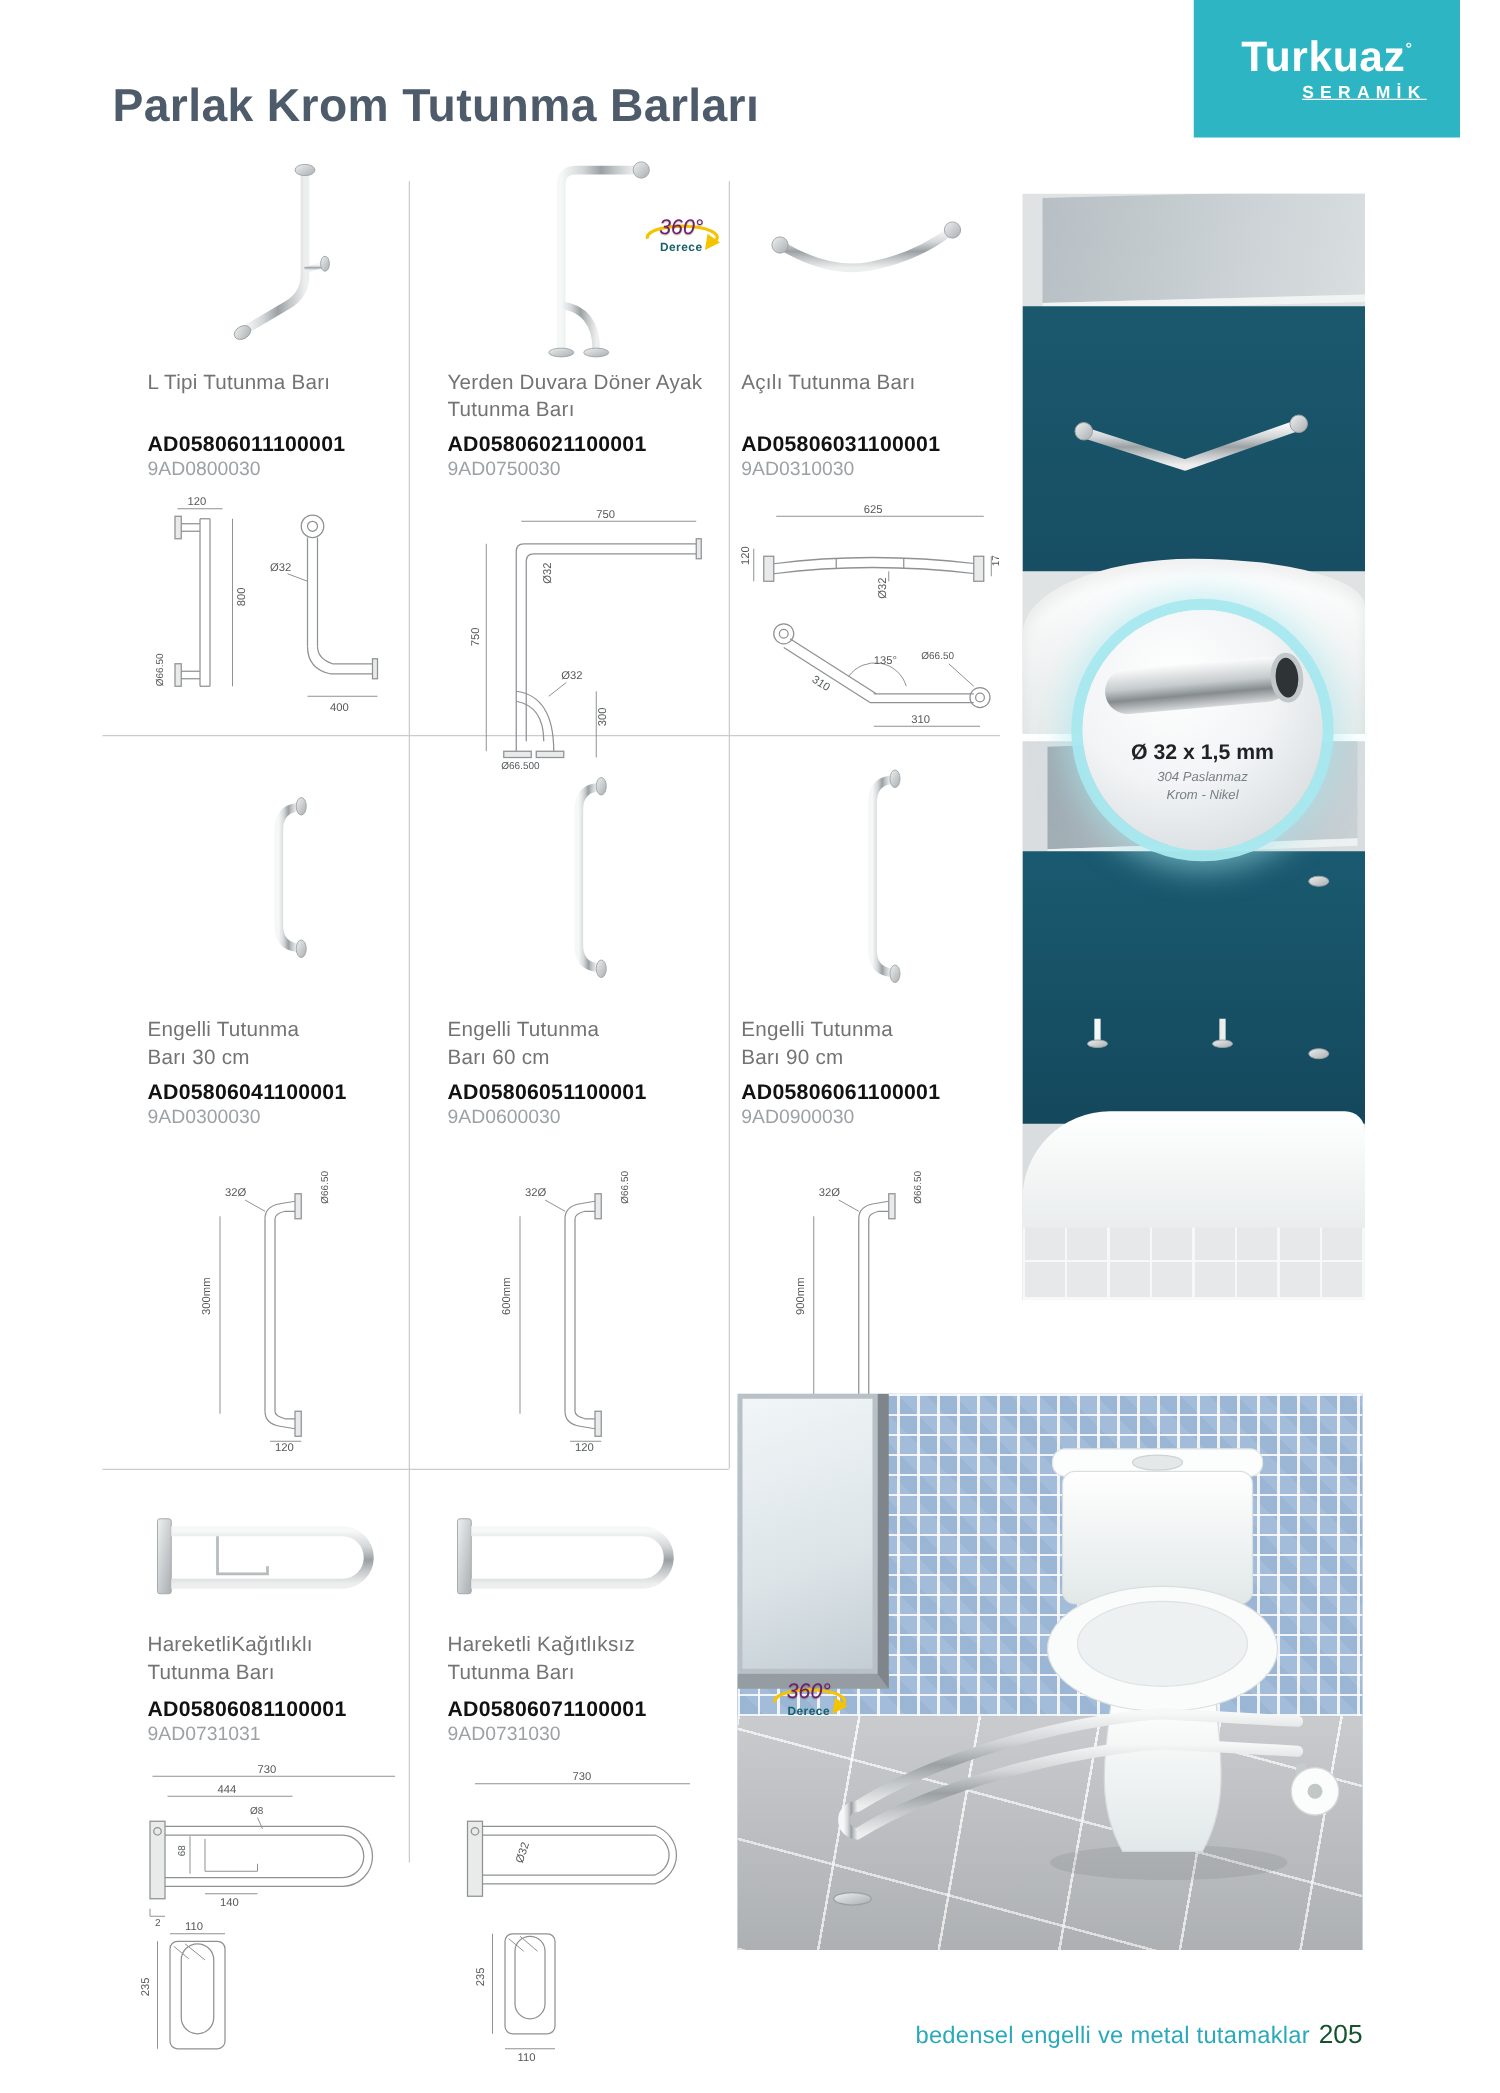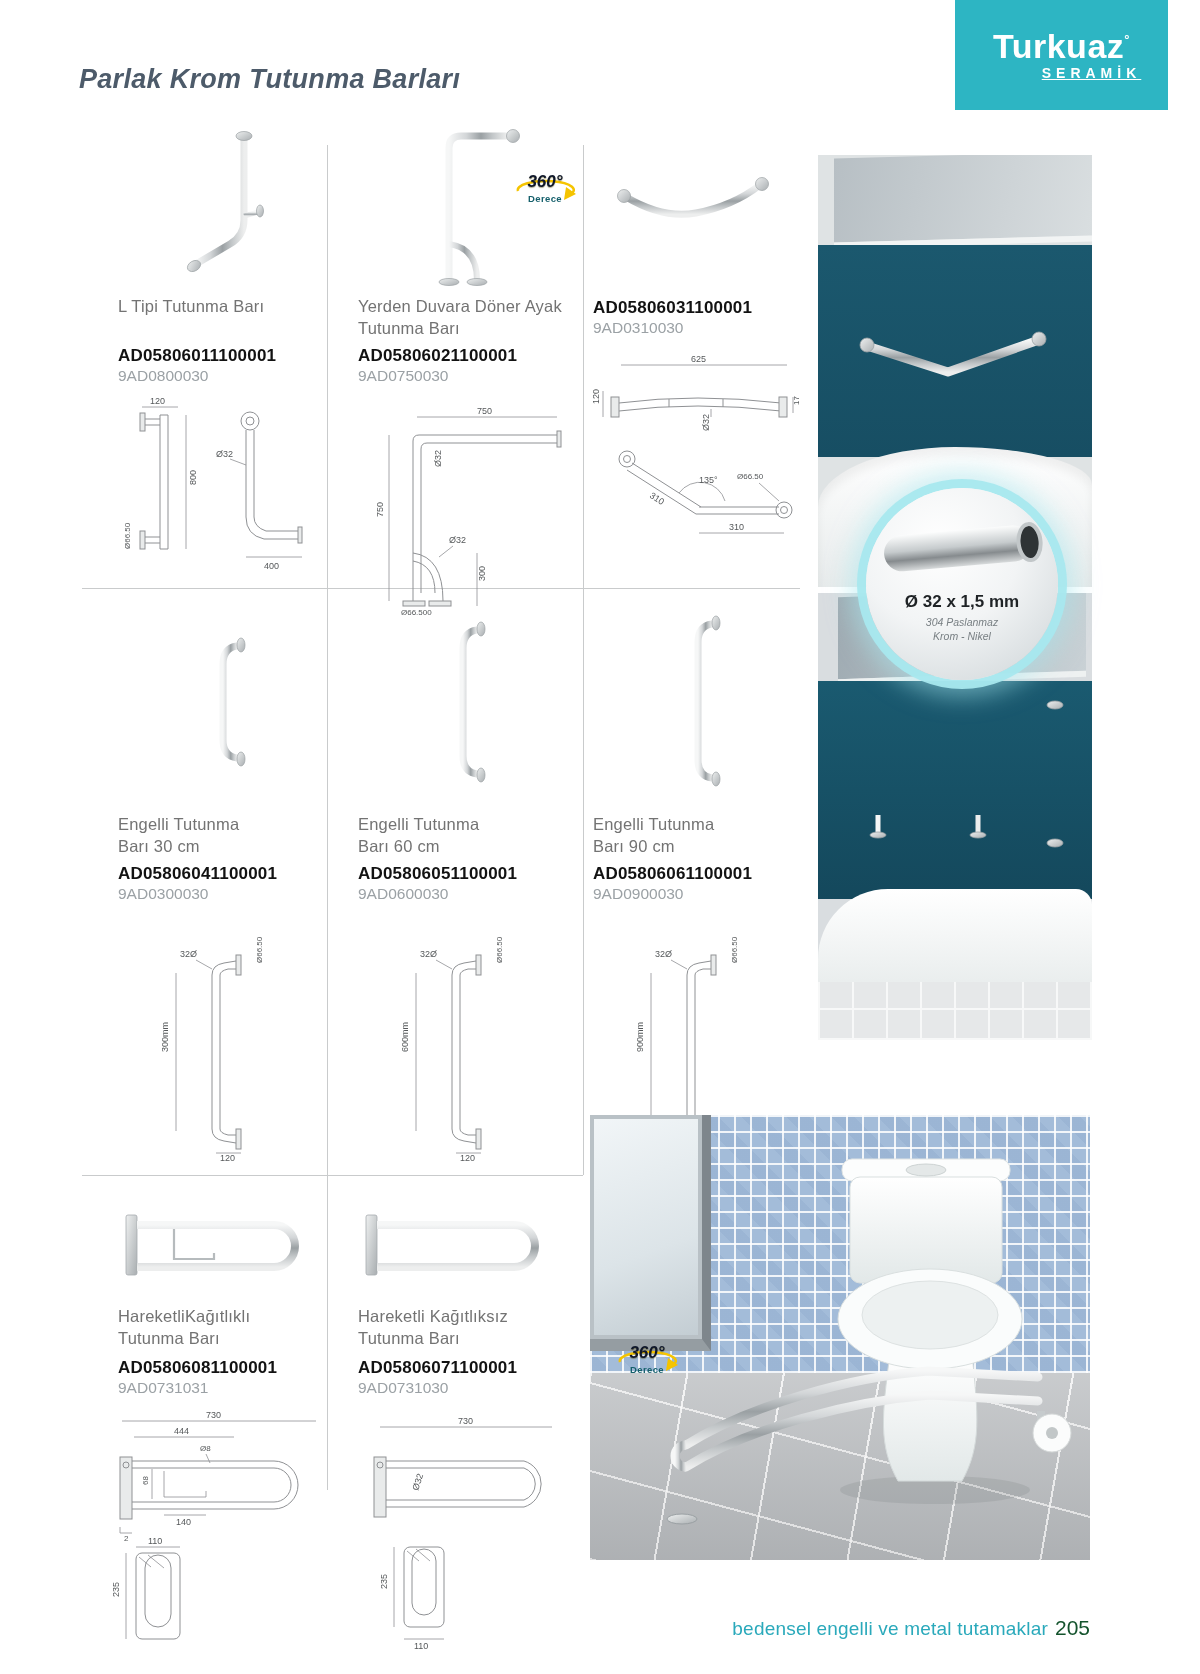--- a/index.html
+++ b/index.html
@@ -5,21 +5,21 @@
   html,body{margin:0;padding:0;background:#fff;font-family:"Liberation Sans",sans-serif;}
   .page{position:relative;width:1200px;height:1674px;background:#fff;overflow:hidden;}
 
   
   .logo{position:absolute;left:955px;top:0;width:213px;height:110px;background:#2db5c3;
         display:flex;flex-direction:column;align-items:center;justify-content:center;}
   .logo-name{color:#fff;font-size:34px;font-weight:bold;letter-spacing:0.5px;line-height:1;}
   .logo-mark{font-size:13px;vertical-align:14px;}
   .logo-sub{color:#fff;font-size:14px;font-weight:bold;letter-spacing:5px;margin-top:2px;margin-left:60px;text-decoration:underline;}
 
-  .title{position:absolute;left:79px;top:64px;font-size:27px;font-weight:bold;color:#4d5b6a;letter-spacing:.3px;font-style:italic;}
+  .title{position:absolute;left:90px;top:64px;font-size:37px;font-weight:bold;color:#4d5b6a;letter-spacing:.3px;}
 
   .gline{position:absolute;background:#c9cbcc;}
 
   
   .cell{position:absolute;}
   .prod-img{display:flex;align-items:flex-end;justify-content:center;position:relative;}
   .r1 .prod-img{height:172px;}
   .r2 .prod-img{height:210px;}
   .r3 .prod-img{height:112px;}
   .prod-name{font-size:16.5px;color:#737373;line-height:1.32;letter-spacing:.2px;min-height:44px;margin-top:4px;}
@@ -32,21 +32,21 @@
   .tdraw .thin{stroke-width:.8;}
   .tdraw text{fill:#55585a;font-size:9px;font-family:"Liberation Sans",sans-serif;stroke:none;}
   .tdraw text.sm{font-size:8px;}
   .tdraw .fl{fill:#e9ebeb;}
 
   .pimg{overflow:visible;}
 
   
   .b360{position:absolute;width:78px;text-align:center;z-index:4;}
   .b360 .arr{position:absolute;left:0;top:0;}
-  .b360 .deg{position:relative;z-index:2;font-size:17px;font-weight:bold;font-style:italic;color:#0f172a;
+  .b360 .deg{position:relative;z-index:2;font-size:17px;font-weight:normal;font-style:italic;color:#701a75;
              text-shadow:0 1px 1px rgba(80,70,0,.45);display:block;}
   .b360 .lbl{display:block;font-size:9.5px;font-weight:bold;color:#16606c;letter-spacing:.4px;margin-top:1px;}
 
   
   .photo{position:absolute;overflow:hidden;}
   .ph1{left:818px;top:155px;width:274px;height:432px;background:#dfe3e4;}
   .ph1-mirror{position:absolute;left:16px;top:0;right:0;height:84px;background:linear-gradient(100deg,#b7bfc4,#d9dee0);
               border-bottom:6px solid #f2f4f4;transform:skewY(-1.5deg);}
   .ph1-wall{position:absolute;left:0;top:90px;right:0;height:212px;background:linear-gradient(#1b586e,#174e63);}
   .ph1-bar{position:absolute;left:35px;top:165px;}
@@ -241,20 +241,24 @@
     </div>
   </div>
 
   <div class="cell r1" style="left:593px;top:120px;width:205px;">
     <div class="prod-img" style="align-items:center;">
       <svg class="pimg" width="175" height="75" viewBox="0 0 175 75">
         <path d="M18,28 Q55,50 88,44 Q125,37 152,16" stroke="url(#gChH)" stroke-width="7" fill="none" stroke-linecap="round"></path>
         <circle cx="16" cy="27" r="6.5" fill="url(#gFl)" stroke="#9ba1a4" stroke-width=".7"></circle>
         <circle cx="154" cy="15" r="6.5" fill="url(#gFl)" stroke="#9ba1a4" stroke-width=".7"></circle>
       </svg>
+    </div>
+    <div class="prod-name">
+      <div>Açılı Tutunma Barı</div>
+        <div></div>
     </div>
     <div class="prod-code">AD05806031100001</div>
     <div class="prod-subcode">9AD0310030</div>
     <div class="prod-draw">
       <svg class="tdraw" width="210" height="195" viewBox="0 0 210 195">
         <line class="thin" x1="30" y1="14" x2="196" y2="14"></line>
         <text x="100" y="11">625</text>
         <path d="M28,52 Q105,42 190,52"></path>
           <path d="M28,60 Q105,50 190,60"></path>
         <rect class="fl" x="20" y="46" width="8" height="20"></rect>

